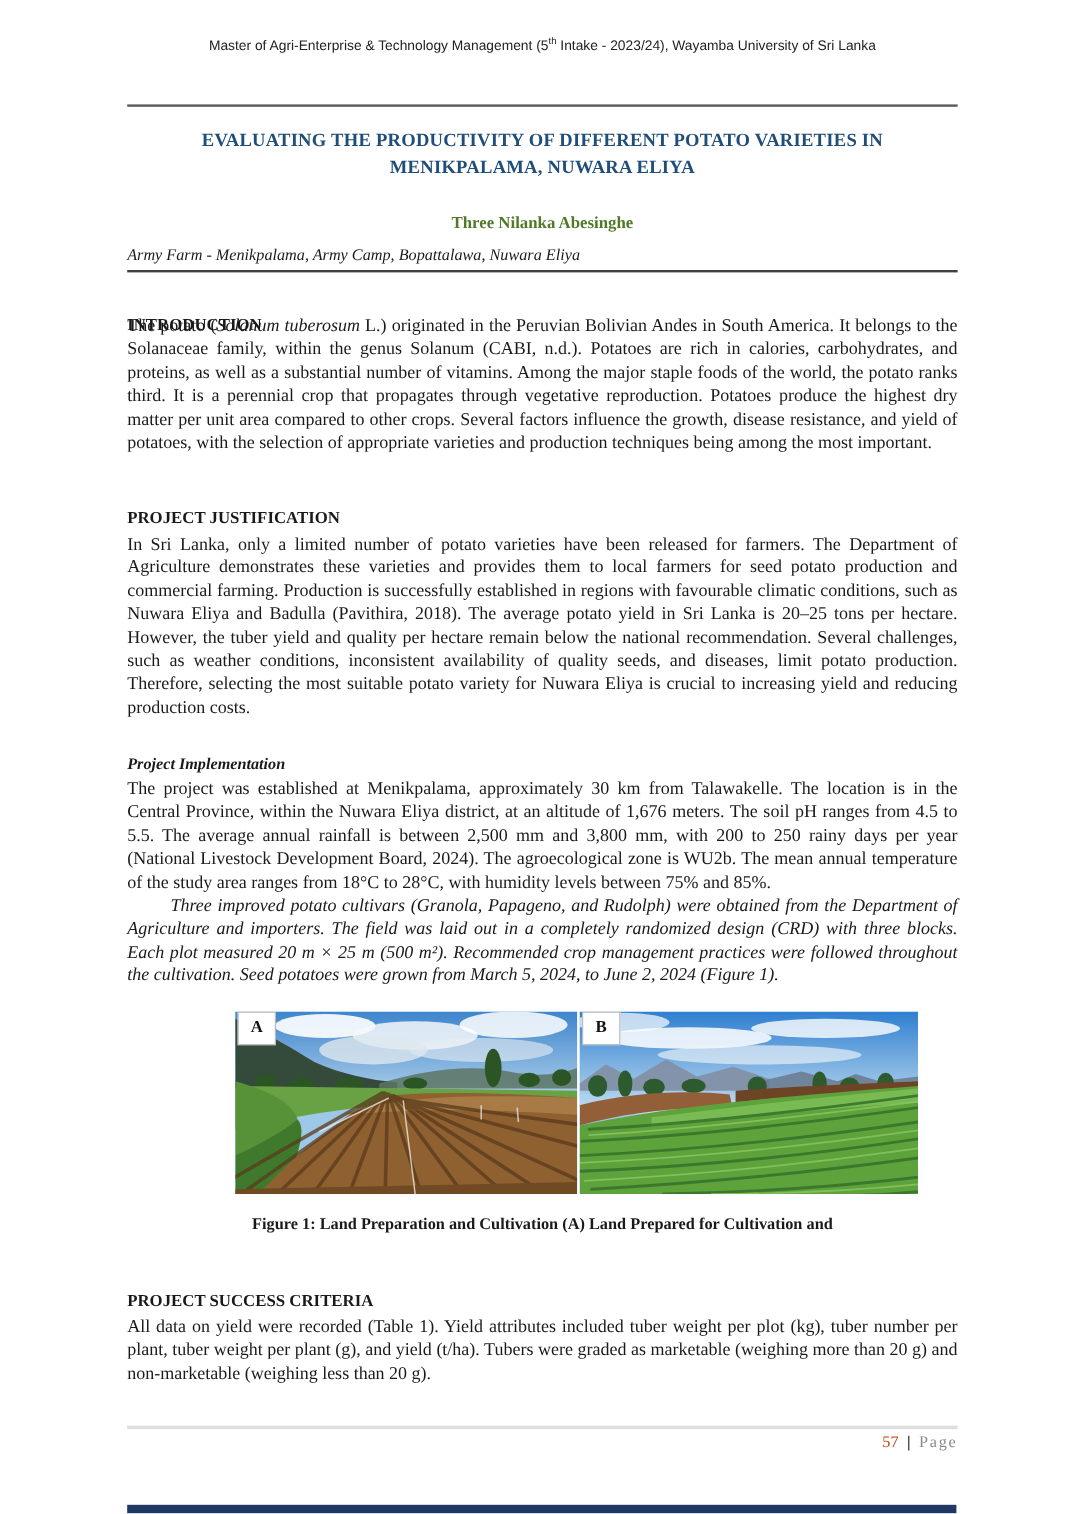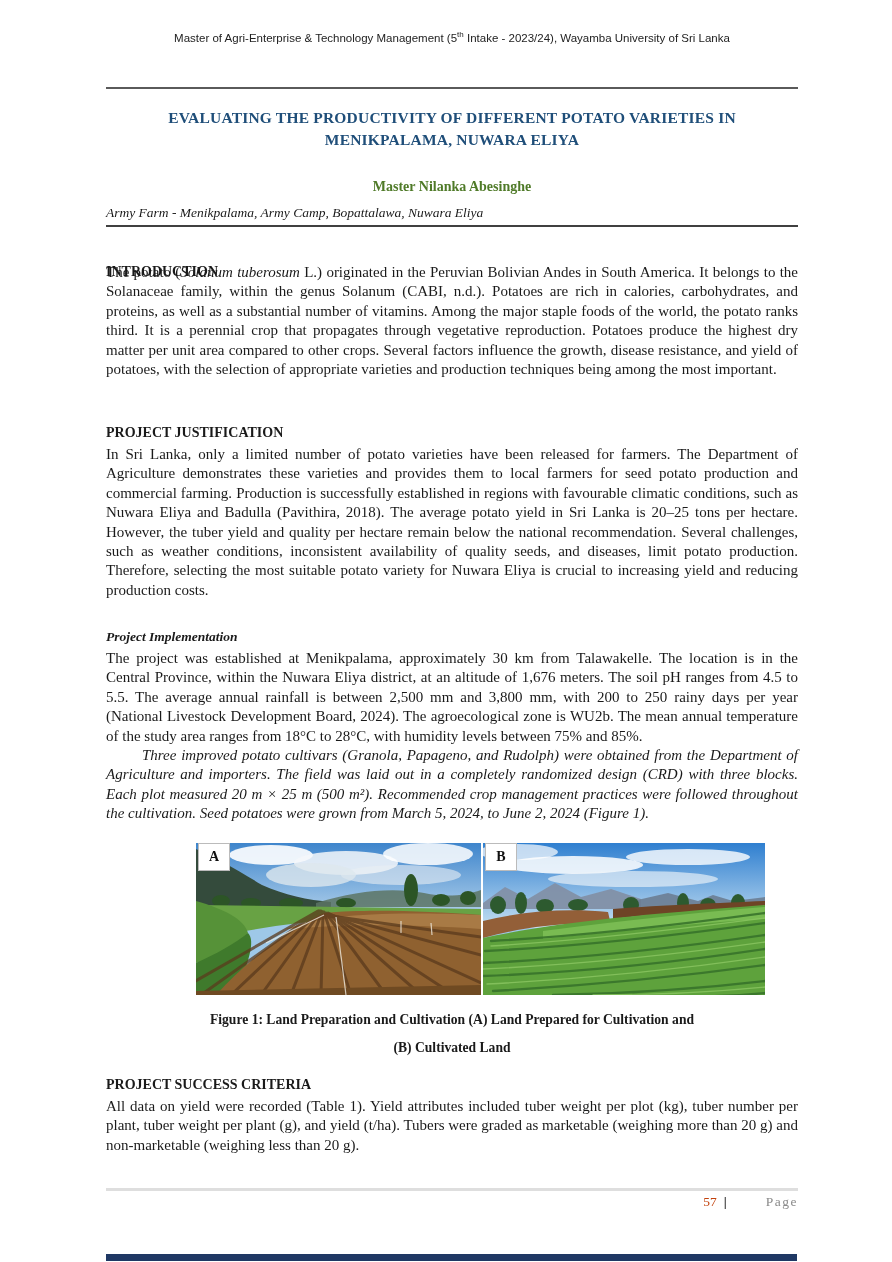--- a/index.html
+++ b/index.html
@@ -37,39 +37,39 @@
   .photo svg{display:block;}
   .photo-label{position:absolute;top:0;left:2px;width:30px;height:26px;background:#ffffff;border:1px solid #bbb;
     display:flex;align-items:center;justify-content:center;font-weight:bold;font-size:14px;color:#111;}
 
   .fig-caption{top:1006px;text-align:center;font-weight:bold;font-size:13.6px;line-height:28px;}
   .fig-caption span{display:block;}
 
   .footer{top:1194px;text-align:right;font-size:13.5px;}
   .footer .num{color:#c2410c;}
   .footer .sep{font-weight:bold;margin:0 7px;color:#1a1a1a;}
-  .footer .lbl{color:var(--footer-gray,#8a8a8a);letter-spacing:1.5px;margin-left:32px;}
+  .footer .lbl{color:var(--footer-gray,#8a8a8a);letter-spacing:1.5px;}
 
   .bottom-bar{top:1254px;left:106px;width:691px;height:7px;background:var(--bottom-bar-navy,#1F3864);}
 </style>
 </head>
 <body>
 
 <div class="abs content page-header">
   <div><span>Master of Agri-Enterprise &amp; Technology Management (5</span><sup>th</sup><span> Intake - 2023/24), Wayamba University of Sri Lanka</span></div>
 </div>
 
 <div id="rule-header" class="abs content rule"></div>
 
 <div class="abs content paper-title">
   <span>EVALUATING THE PRODUCTIVITY OF DIFFERENT POTATO VARIETIES IN</span>
   <span>MENIKPALAMA, NUWARA ELIYA</span>
 </div>
 
-<div class="abs content author">Master Nilanka Abesinghe</div>
+<div class="abs content author">Three Nilanka Abesinghe</div>
 <div class="abs content affiliation">Army Farm - Menikpalama, Army Camp, Bopattalawa, Nuwara Eliya</div>
 <div id="rule-affiliation" class="abs content rule"></div>
 
 <div id="intro-h" class="abs content sec-h">INTRODUCTION</div>
 <p id="intro-p" class="abs content body-p"><span>The potato (</span><span class="sci">Solanum tuberosum</span><span> L.) originated in the Peruvian Bolivian Andes in South America. It belongs to the Solanaceae family, within the genus Solanum (CABI, n.d.). Potatoes are rich in calories, carbohydrates, and proteins, as well as a substantial number of vitamins. Among the major staple foods of the world, the potato ranks third. It is a perennial crop that propagates through vegetative reproduction. Potatoes produce the highest dry matter per unit area compared to other crops. Several factors influence the growth, disease resistance, and yield of potatoes, with the selection of appropriate varieties and production techniques being among the most important.</span></p>
 
 <div id="just-h" class="abs content sec-h">PROJECT JUSTIFICATION</div>
 <p id="just-p" class="abs content body-p">In Sri Lanka, only a limited number of potato varieties have been released for farmers. The Department of Agriculture demonstrates these varieties and provides them to local farmers for seed potato production and commercial farming. Production is successfully established in regions with favourable climatic conditions, such as Nuwara Eliya and Badulla (Pavithira, 2018). The average potato yield in Sri Lanka is 20–25 tons per hectare. However, the tuber yield and quality per hectare remain below the national recommendation. Several challenges, such as weather conditions, inconsistent availability of quality seeds, and diseases, limit potato production. Therefore, selecting the most suitable potato variety for Nuwara Eliya is crucial to increasing yield and reducing production costs.</p>
 
 <div id="impl-h" class="abs content sec-h italic">Project Implementation</div>
@@ -178,21 +178,20 @@
         <path d="M4,141 Q142,134 282,114"></path>
         <path d="M110,152 Q200,152 282,144"></path>
       </g>
     </svg>
     <div class="photo-label">B</div>
   </div>
 </div>
 
 <div class="abs content fig-caption">
   <span>Figure 1: Land Preparation and Cultivation (A) Land Prepared for Cultivation and</span>
-  <span>(B) Cultivated Land</span>
 </div>
 
 <div id="succ-h" class="abs content sec-h">PROJECT SUCCESS CRITERIA</div>
 <p id="succ-p" class="abs content body-p">All data on yield were recorded (Table 1). Yield attributes included tuber weight per plot (kg), tuber number per plant, tuber weight per plant (g), and yield (t/ha). Tubers were graded as marketable (weighing more than 20 g) and non-marketable (weighing less than 20 g).</p>
 
 <div id="rule-footer" class="abs content rule"></div>
 <div class="abs content footer">
   <span class="num">57</span><span class="sep">|</span><span class="lbl">Page</span>
 </div>
 

